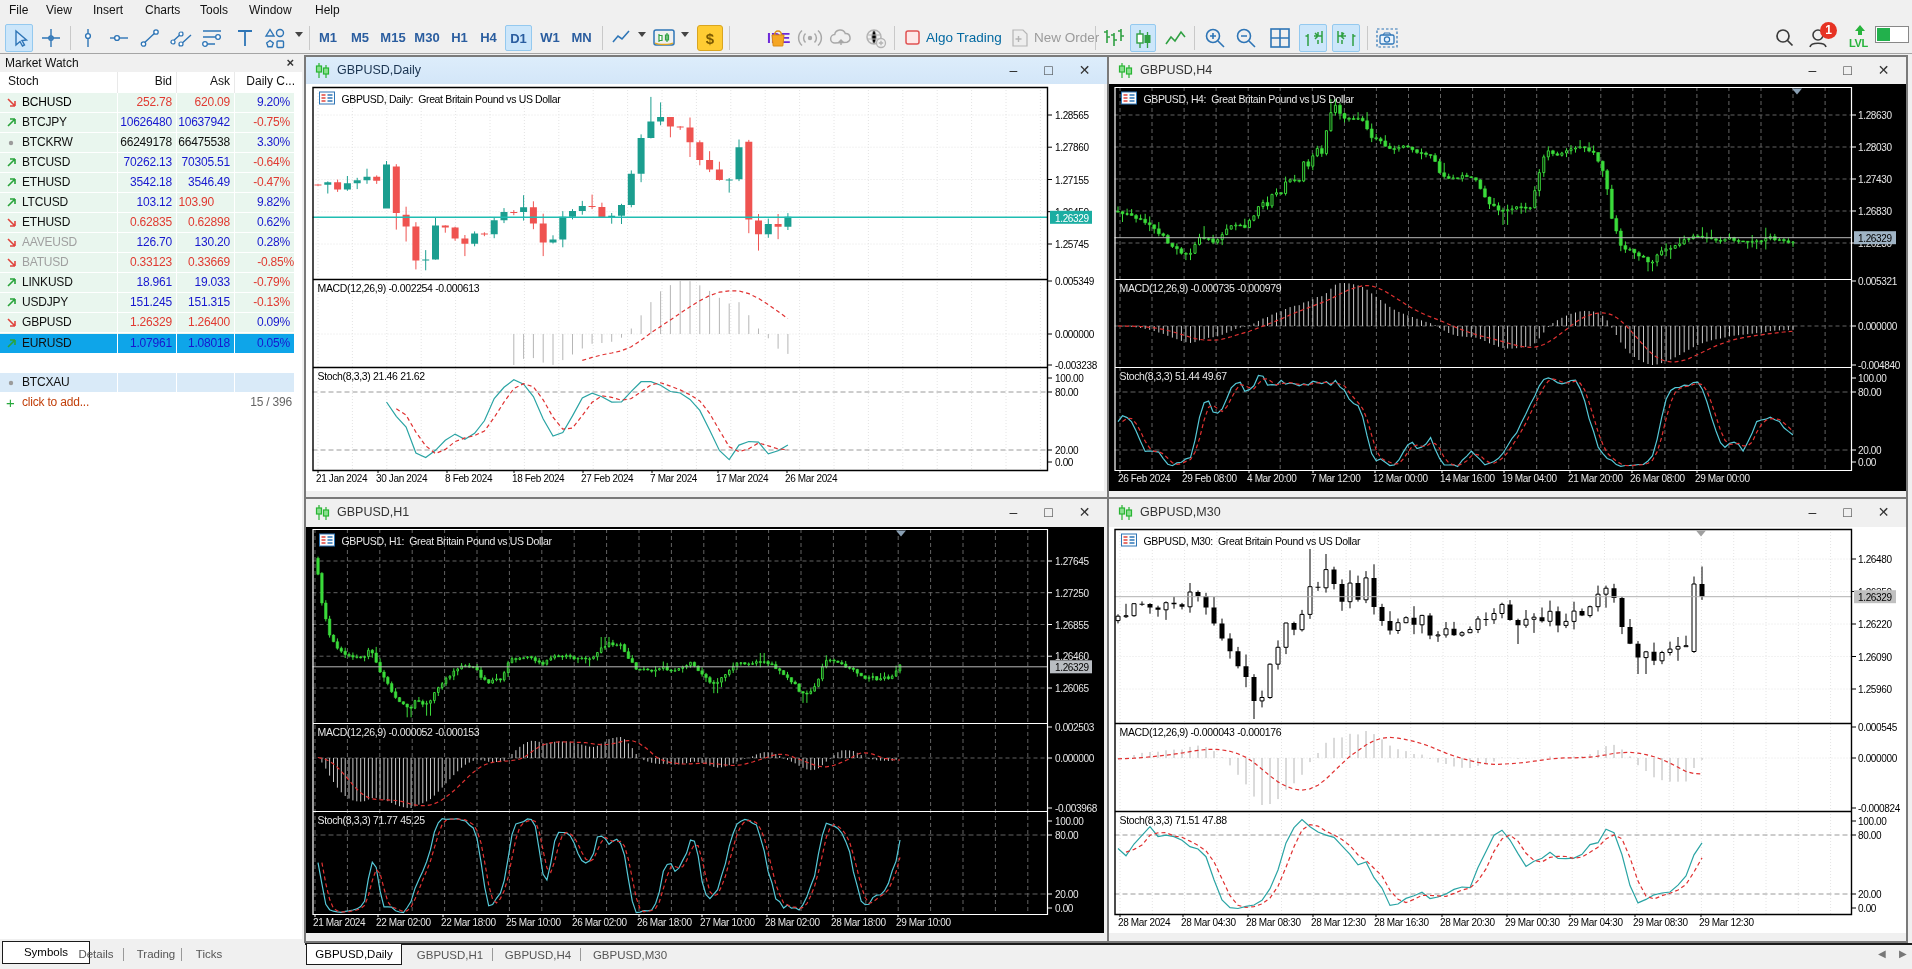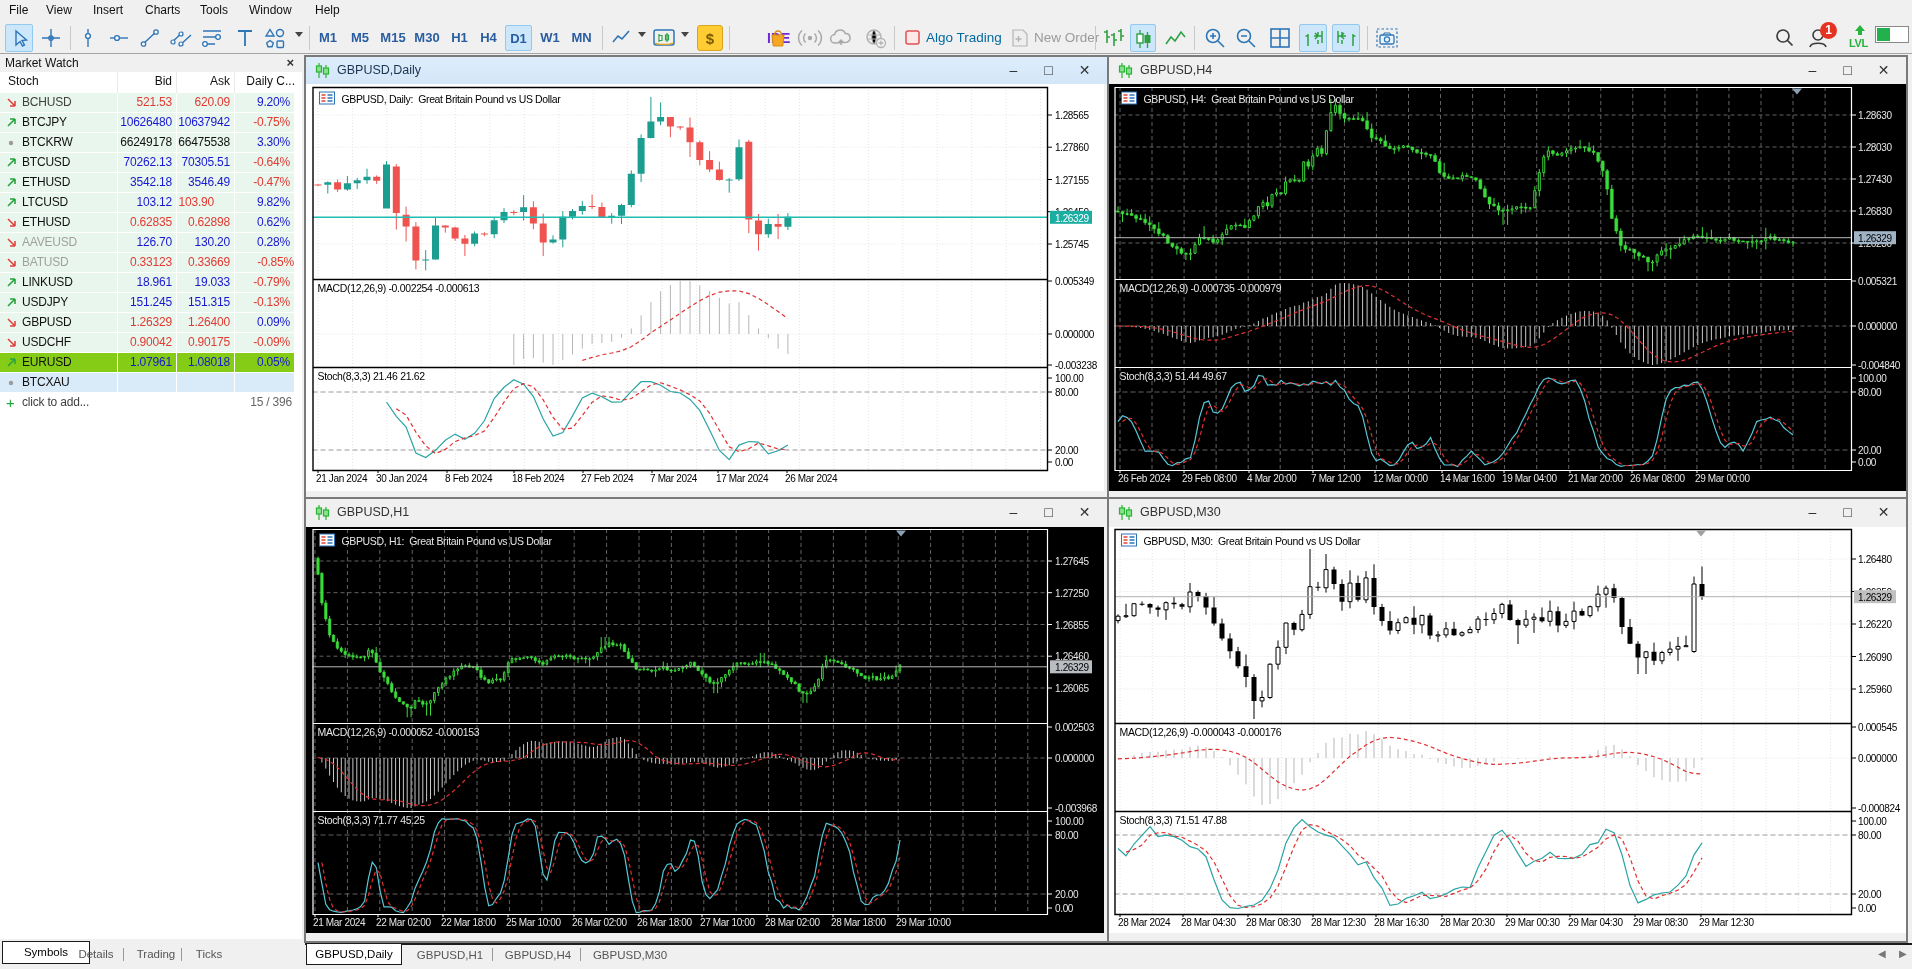--- a/index.html
+++ b/index.html
@@ -193,22 +193,22 @@
     <span style="position:absolute;right:72px;top:2px">Ask</span>
     <span style="position:absolute;right:7px;top:2px">Daily C...</span>
   </div>
 <div class="abs" style="left:117px;top:72px;width:1px;height:321px;background:#e9e9e9"></div>
 <div class="abs" style="left:176px;top:72px;width:1px;height:321px;background:#e9e9e9"></div>
 <div class="abs" style="left:234px;top:72px;width:1px;height:321px;background:#e9e9e9"></div>
 <div class="mw-row" style="top:93px;background:#e9f6ee">
     <svg width="11" height="11" style="position:absolute;left:6px;top:4px">
       <path d="M2 2l7 7M9 9V4M9 9H4" stroke="#e0443c" stroke-width="1.6" fill="none"></path>
     </svg>
-    <span class="mw-c" style="left:22px;color:#404040">BCHUSD</span>
-    <span class="mw-c" style="right:122px;color:#e03a31">521.53</span>
+    <span class="mw-c" style="left:22px;color:#000000">BCHUSD</span>
+    <span class="mw-c" style="right:122px;color:#e03a31">252.78</span>
     <span class="mw-c" style="right:64px;color:#e03a31">620.09</span>
     <span class="mw-c" style="right:4px;color:#1717cf">9.20%</span>
   </div>
 <div class="mw-row" style="top:113px;background:#e9f6ee">
     <svg width="11" height="11" style="position:absolute;left:6px;top:4px">
       <path d="M2 9L9 2M9 2v5M9 2H4" stroke="#2aa43c" stroke-width="1.6" fill="none"></path>
     </svg>
     <span class="mw-c" style="left:22px;color:#111">BTCJPY</span>
     <span class="mw-c" style="right:122px;color:#1717cf">10626480</span>
     <span class="mw-c" style="right:64px;color:#1717cf">10637942</span>
@@ -306,21 +306,21 @@
   </div>
 <div class="mw-row" style="top:333px;background:#e9f6ee">
     <svg width="11" height="11" style="position:absolute;left:6px;top:4px">
       <path d="M2 2l7 7M9 9V4M9 9H4" stroke="#e0443c" stroke-width="1.6" fill="none"></path>
     </svg>
     <span class="mw-c" style="left:22px;color:#111">USDCHF</span>
     <span class="mw-c" style="right:122px;color:#e03a31">0.90042</span>
     <span class="mw-c" style="right:64px;color:#e03a31">0.90175</span>
     <span class="mw-c" style="right:4px;color:#e03a31">-0.09%</span>
   </div>
-<div class="mw-row" style="top:353px;background:#84cc16">
+<div class="mw-row" style="top:334px;background:#0ea5e9">
     <svg width="11" height="11" style="position:absolute;left:6px;top:4px">
       <path d="M2 9L9 2M9 2v5M9 2H4" stroke="#2aa43c" stroke-width="1.6" fill="none"></path>
     </svg>
     <span class="mw-c" style="left:22px;color:#111">EURUSD</span>
     <span class="mw-c" style="right:122px;color:#1717cf">1.07961</span>
     <span class="mw-c" style="right:64px;color:#1717cf">1.08018</span>
     <span class="mw-c" style="right:4px;color:#1717cf">0.05%</span>
   </div>
 <div class="mw-row" style="top:373px;background:#d9eaf8">
     <svg width="11" height="11" style="position:absolute;left:6px;top:4px">
@@ -329,21 +329,21 @@
     <span class="mw-c" style="left:22px;color:#111">BTCXAU</span>
     <span class="mw-c" style="right:122px;color:#111"></span>
     <span class="mw-c" style="right:64px;color:#111"></span>
     <span class="mw-c" style="right:4px;color:#111"></span>
   </div>
 <div class="abs" style="left:117px;top:93px;width:1px;height:300px;background:#fff"></div>
 <div class="abs" style="left:176px;top:93px;width:1px;height:300px;background:#fff"></div>
 <div class="abs" style="left:234px;top:93px;width:1px;height:300px;background:#fff"></div>
 <div class="abs" style="left:0;top:393px;width:302px;height:20px;background:#fff;font-size:12px">
     <span style="position:absolute;left:6px;top:1px;color:#27a83c;font-size:15px">+</span>
-    <span class="mw-c" style="left:22px;color:#404040">click to add...</span>
+    <span class="mw-c" style="left:22px;color:#c2410c">click to add...</span>
     <span class="mw-c" style="right:10px;color:#666">15 / 396</span>
   </div>
 <div class="win" style="left:304px;top:55px;width:805px;height:444px;background:#f0f0f0"></div>
 <div class="titlebar" style="left:306px;top:57px;width:801px;background:linear-gradient(#ddedfb,#d3e6f8)">
     <svg width="17" height="17" style="position:absolute;left:8px;top:5px">
       <path d="M5 1v15M12 3v13" stroke="#28b433" stroke-width="1.2"></path>
       <rect x="2.5" y="4" width="5" height="6" fill="#8ae08f" stroke="#28b433" stroke-width="1.2"></rect>
       <rect x="9.5" y="6" width="5" height="6" fill="#8ae08f" stroke="#28b433" stroke-width="1.2"></rect>
     </svg>
     <span style="position:absolute;left:31px;top:6px;color:#1a3350">GBPUSD,Daily</span>

